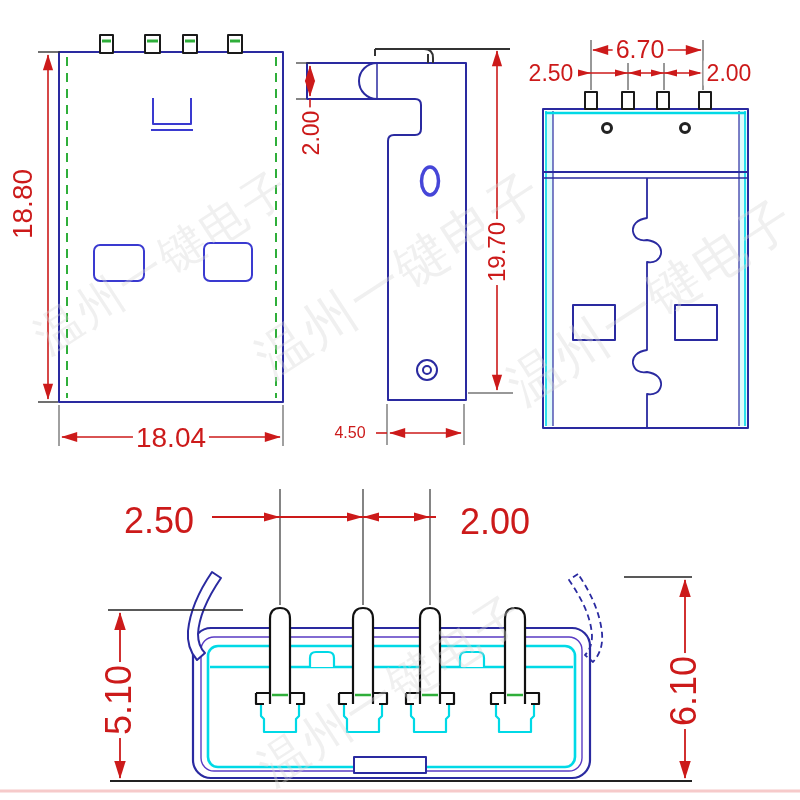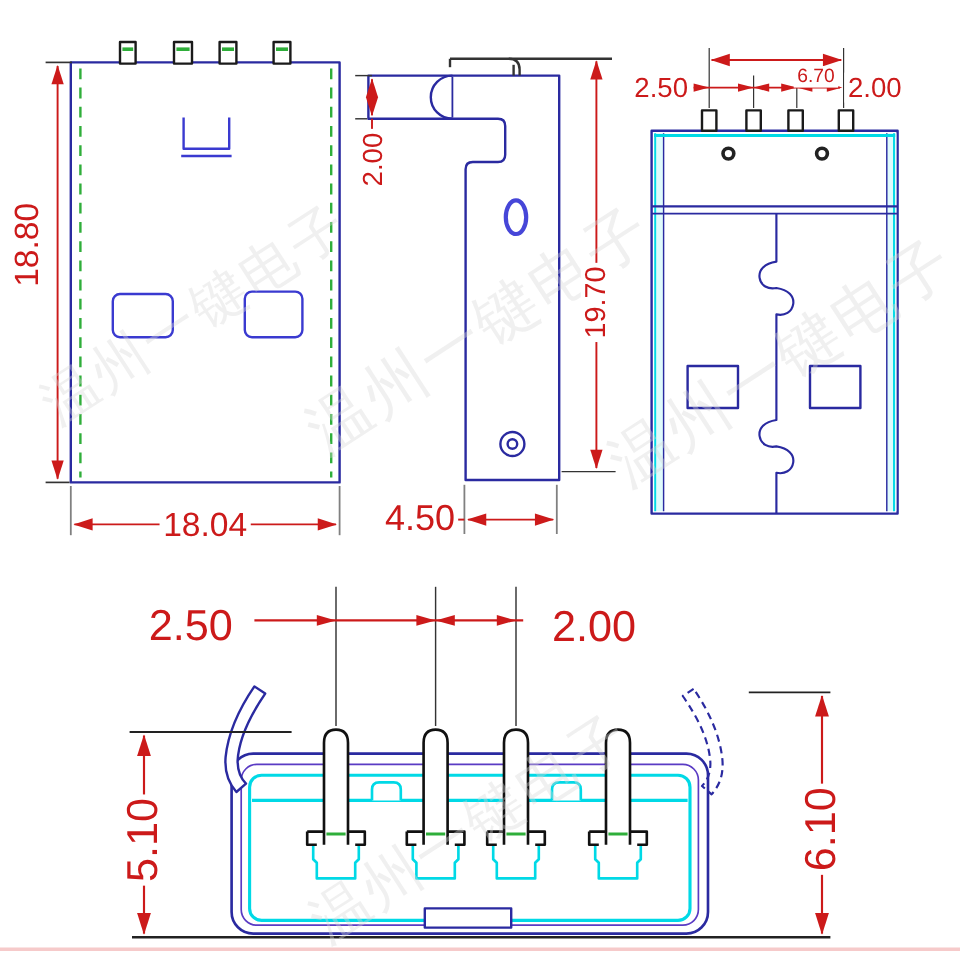--- a/index.html
+++ b/index.html
@@ -178,22 +178,22 @@
 
 <div class="wm" style="left:163px;top:262px;font-size:46px;">温州一键电子</div>
 <div class="wm" style="left:400px;top:275px;font-size:52px;">温州一键电子</div>
 <div class="wm" style="left:652px;top:302px;font-size:52px;">温州一键电子</div>
 <div class="wm" style="left:392px;top:690px;font-size:48px;">温州一键电子</div>
 
 <div class="dim v" style="left:23px;top:204px;font-size:28px;">18.80</div>
 <div class="dim" style="left:171px;top:438px;font-size:28px;">18.04</div>
 <div class="dim v" style="left:311px;top:133px;font-size:23px;">2.00</div>
 <div class="dim v" style="left:497px;top:252px;font-size:24px;">19.70</div>
-<div class="dim" style="left:350px;top:433px;font-size:30px;text-align:right;">4.50</div>
-<div class="dim" style="left:640px;top:64px;font-size:16px;margin-left:40px;">6.70</div>
+<div class="dim" style="left:350px;top:433px;font-size:16px;text-align:right;">4.50</div>
+<div class="dim" style="left:640px;top:49px;font-size:25px;">6.70</div>
 <div class="dim" style="left:551px;top:73px;font-size:23px;">2.50</div>
 <div class="dim" style="left:729px;top:73px;font-size:23px;">2.00</div>
 <div class="dim" style="left:159px;top:521px;font-size:36px;">2.50</div>
 <div class="dim" style="left:495px;top:522px;font-size:36px;">2.00</div>
 <div class="dim v" style="left:119px;top:700px;font-size:36px;">5.10</div>
 <div class="dim v" style="left:684px;top:691px;font-size:36px;">6.10</div>
 
 </div>
 
 </body></html>

